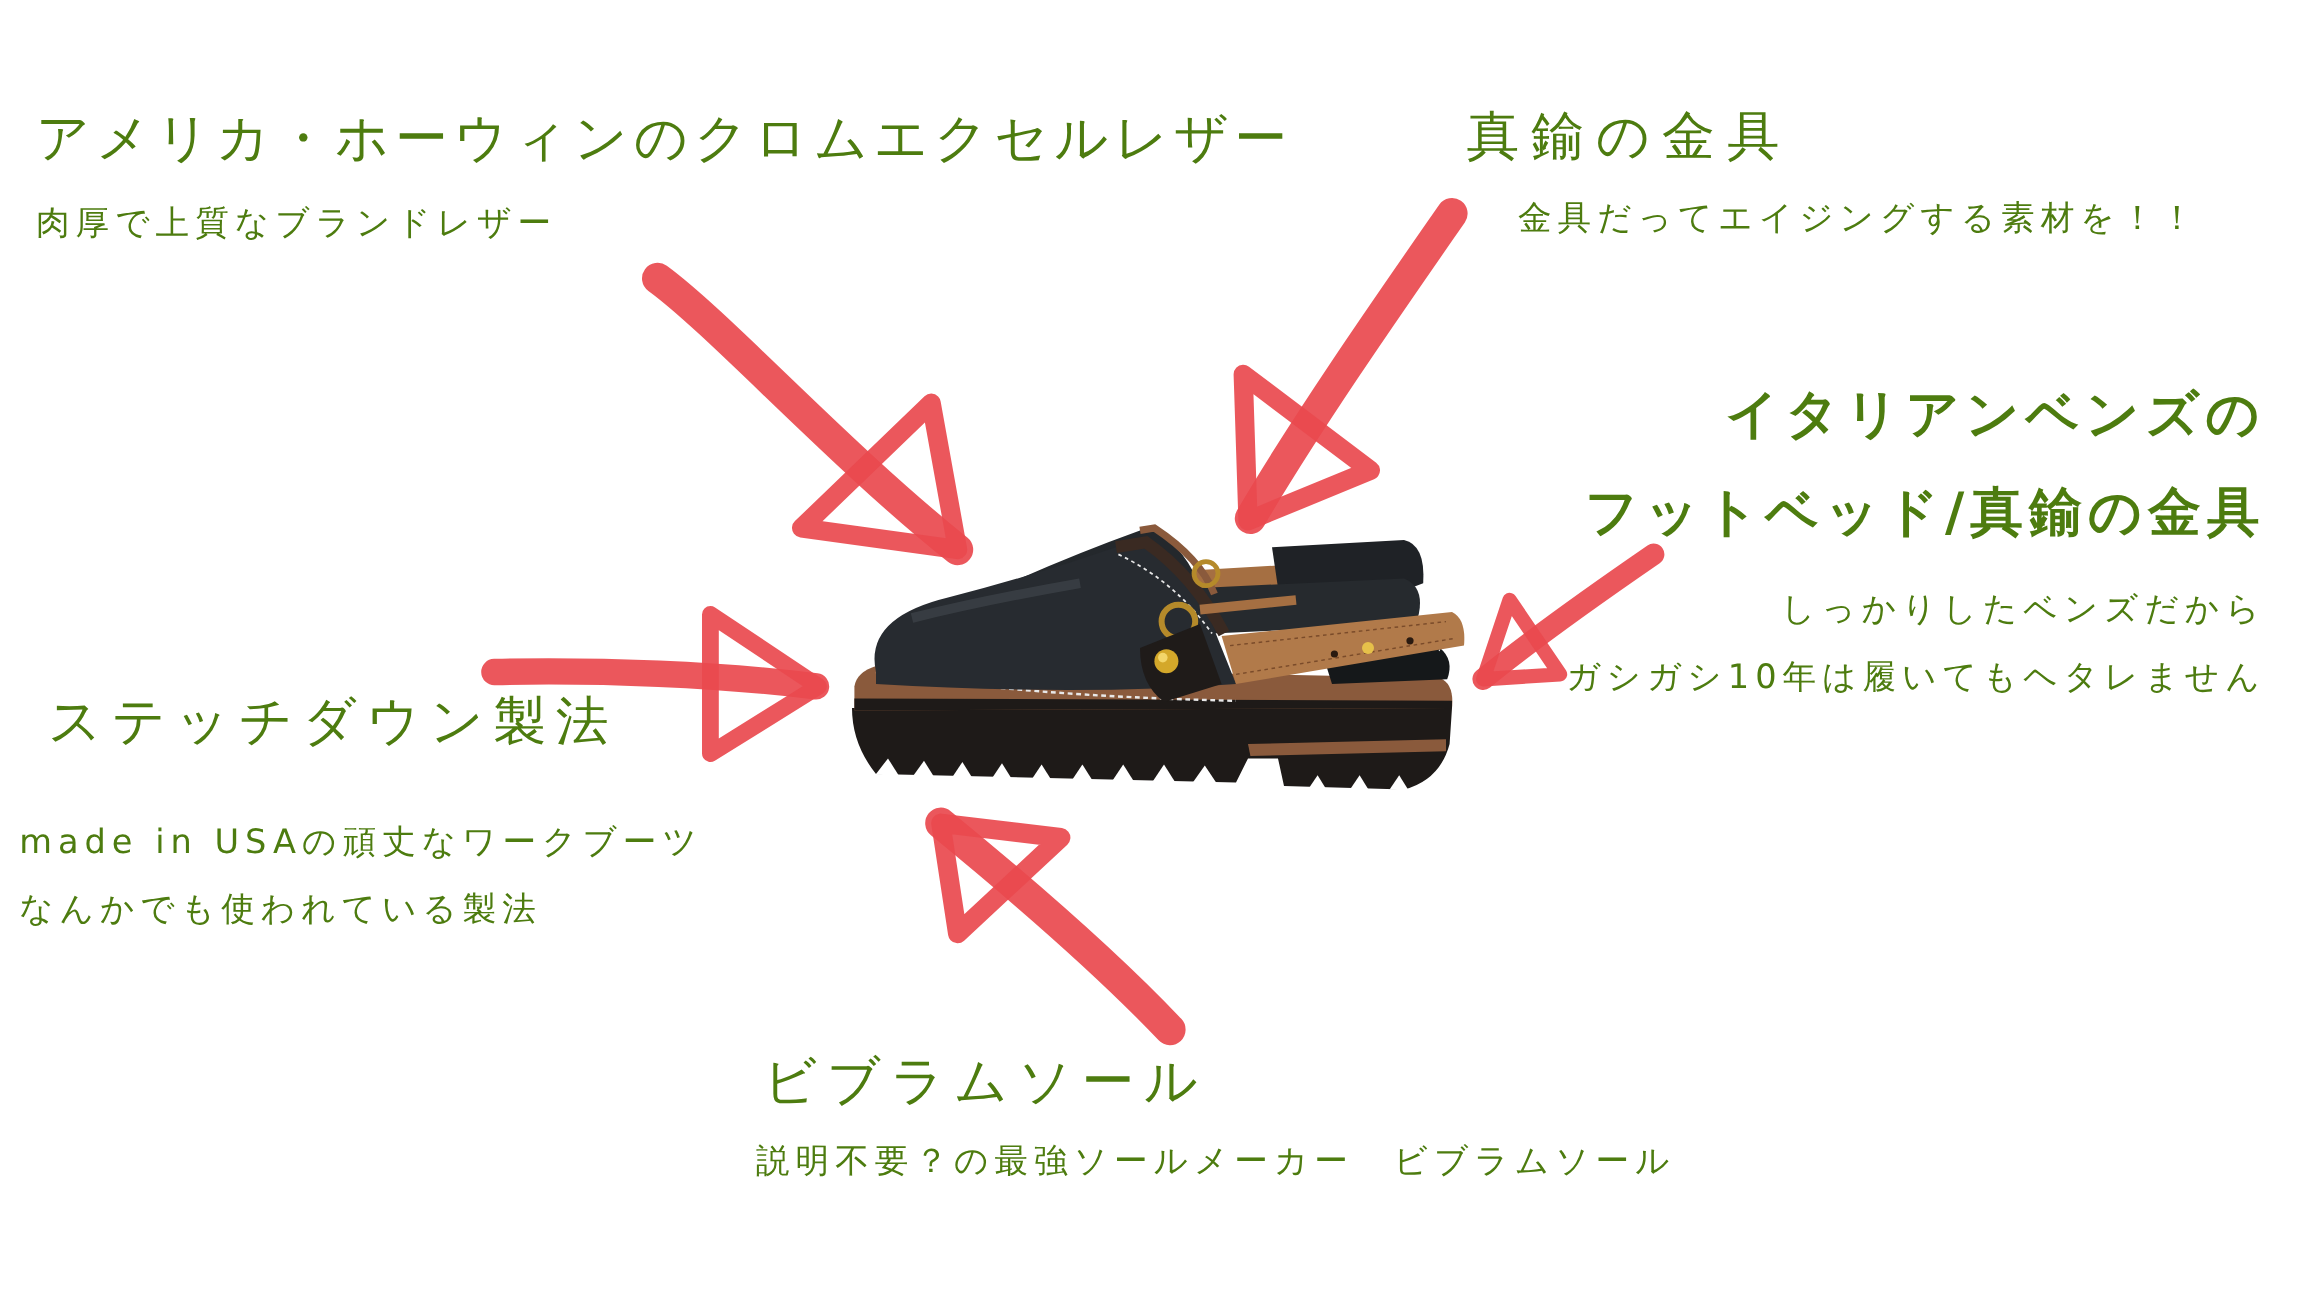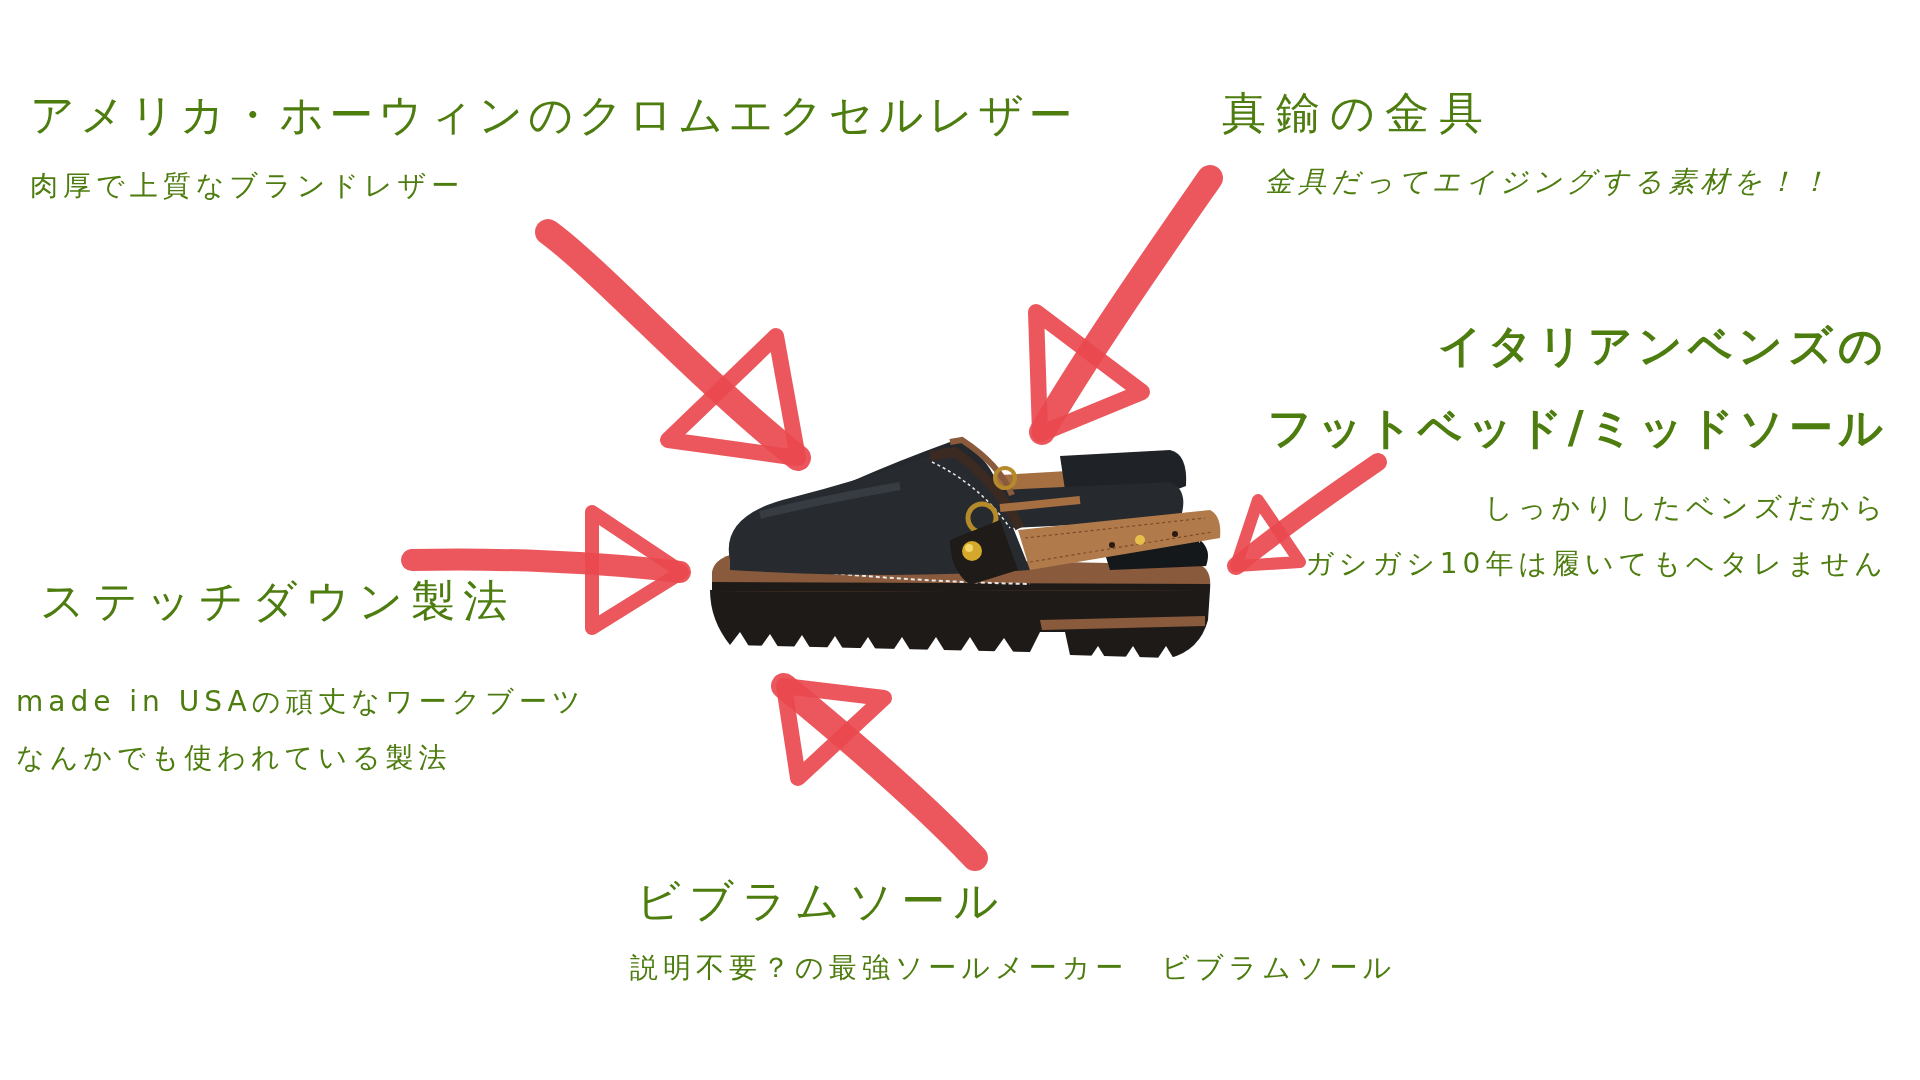--- a/index.html
+++ b/index.html
@@ -108,29 +108,29 @@
 
 <div>
   <div class="txt h1" style="left:30px; top:86px;">アメリカ・ホーウィンのクロムエクセルレザー</div>
   <div class="txt sub" style="left:30px; top:158px;">
     <span class="sub-line">肉厚で上質なブランドレザー</span>
   </div>
 </div>
 
 <div>
   <div class="txt h1" style="left:1222px; top:84px; letter-spacing:10px;">真鍮の金具</div>
-  <div class="txt sub" style="left:1265px; top:154px;font-style:italic;">
+  <div class="txt sub" style="left:1265px; top:154px;">
     <span class="sub-line">金具だってエイジングする素材を！！</span>
   </div>
 </div>
 
 <div>
   <div class="txt h1 right" style="right:32px; top:305px; line-height:82px;font-weight:bold;">
     <span class="sub-line">イタリアンベンズの</span>
-    <span class="sub-line">フットベッド/ミッドソール</span>
+    <span class="sub-line">フットベッド/真鍮の金具</span>
   </div>
   <div class="txt sub right" style="right:32px; top:480px;">
     <span class="sub-line">しっかりしたベンズだから</span>
     <span class="sub-line">ガシガシ10年は履いてもヘタレません</span>
   </div>
 </div>
 
 <div>
   <div class="txt h1" style="left:40px; top:572px; letter-spacing:8px;">ステッチダウン製法</div>
   <div class="txt sub" style="left:16px; top:674px;">

